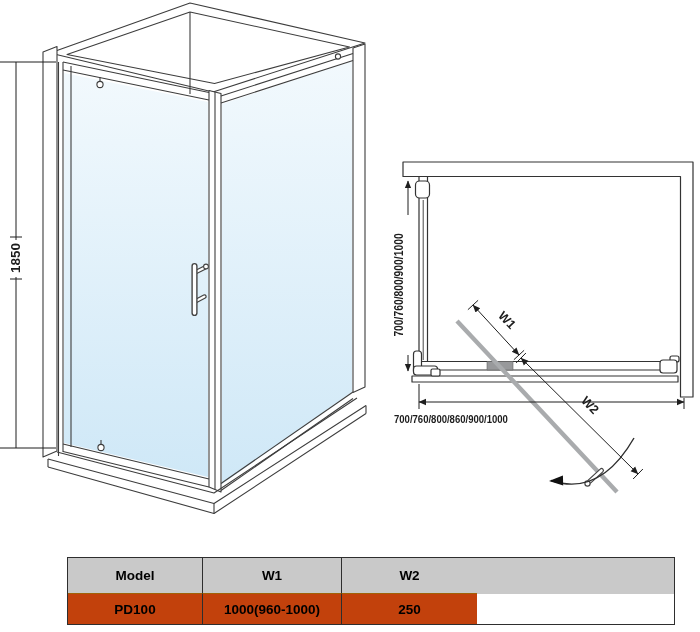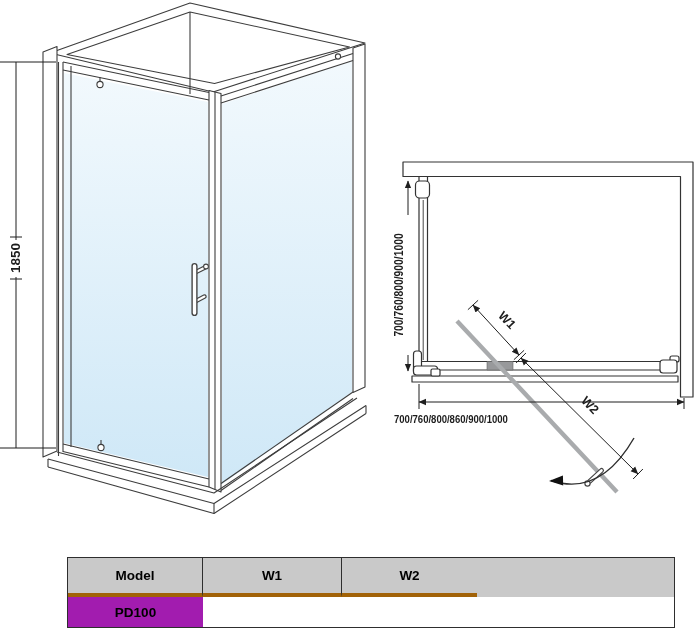--- a/index.html
+++ b/index.html
@@ -4,24 +4,24 @@
 <style>
   html,body{margin:0;padding:0;background:#fff;}
   #screen{position:relative;width:700px;height:632px;background:#ffffff;overflow:hidden;
           font-family:"Liberation Sans",sans-serif;}
   svg text{font-family:"Liberation Sans",sans-serif;font-weight:bold;fill:#1c1c1c;}
   
   #spec-table{position:absolute;left:67px;top:557px;width:606px;border:1.5px solid #2e2e2e;}
   .t-row{display:grid;grid-template-columns:135px 139px 135px 194px;}
   .t-row.head{background:#c9c9c9;}
   .t-row.head .cell{height:35px;}
-  .t-row.body .cell{height:30px;background:#a21caf;}
+  .t-row.body .cell{height:30px;background:#c2410c;}
   .cell{display:flex;align-items:center;justify-content:center;
         font-size:13.5px;font-weight:bold;color:#000;
-        border-right:1px solid #2e2e2e;border-bottom:4px solid #a16207;}
+        border-right:1px solid #2e2e2e;border-bottom:1px solid #a16207;}
   .t-row .cell:last-child{border-right:none;}
   .t-row.body .cell{border-bottom:none;}
 </style>
 </head>
 <body>
 
 <div id="screen">
 
   <svg width="700" height="548" viewBox="0 0 700 548">
     <defs>
@@ -182,16 +182,18 @@
 
   
   <div id="spec-table">
     <div class="t-row head">
       <div class="cell">Model</div>
       <div class="cell">W1</div>
       <div class="cell">W2</div>
     </div>
     <div class="t-row body">
       <div class="cell">PD100</div>
+      <div class="cell">1000(960-1000)</div>
+      <div class="cell">250</div>
     </div>
   </div>
 
 </div>
 
 </body></html>

